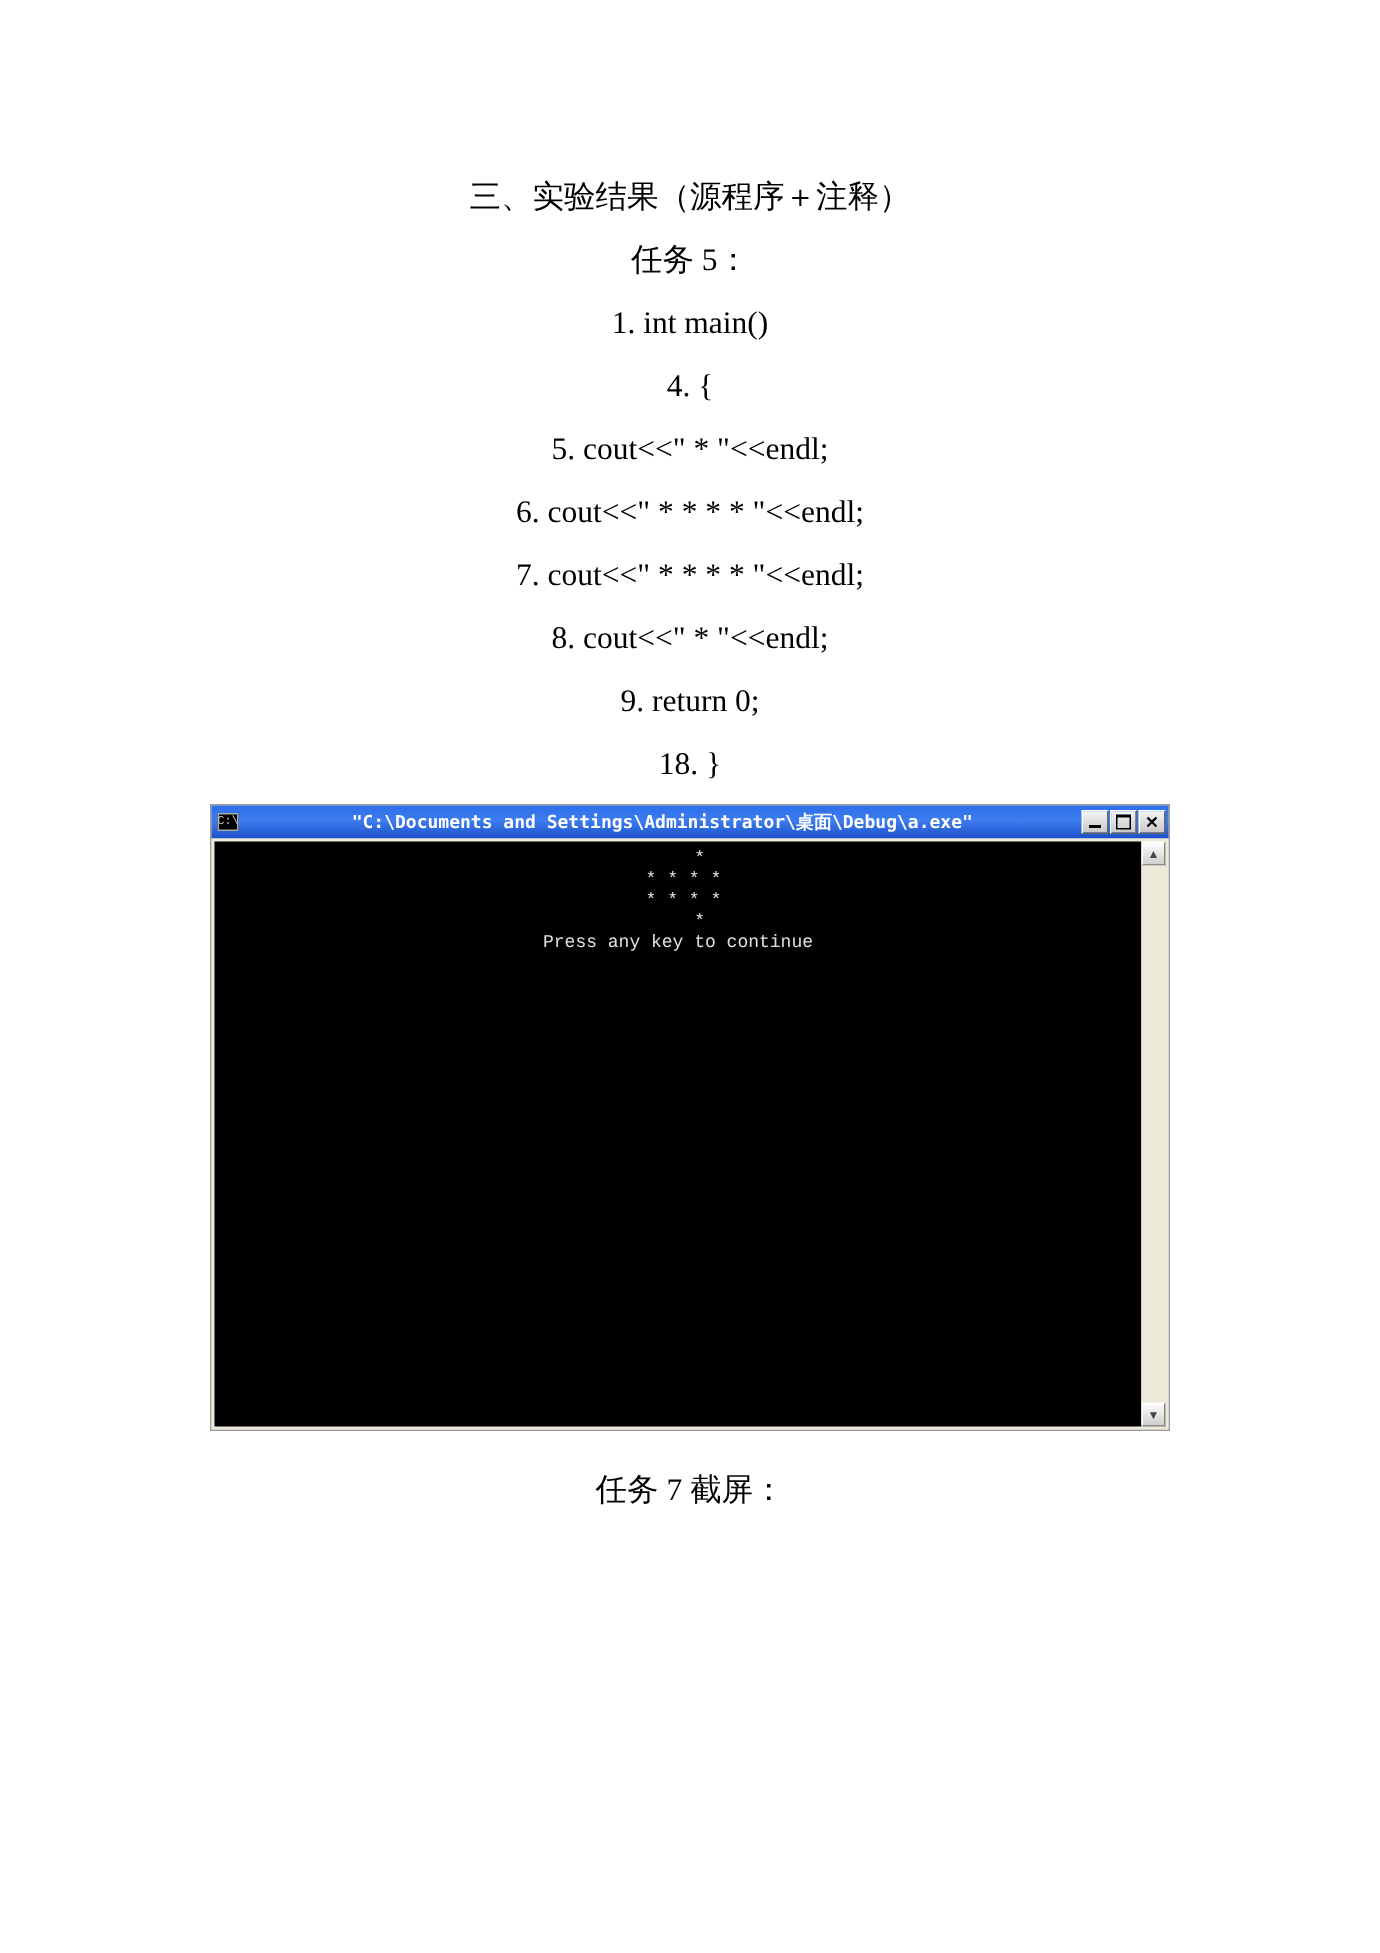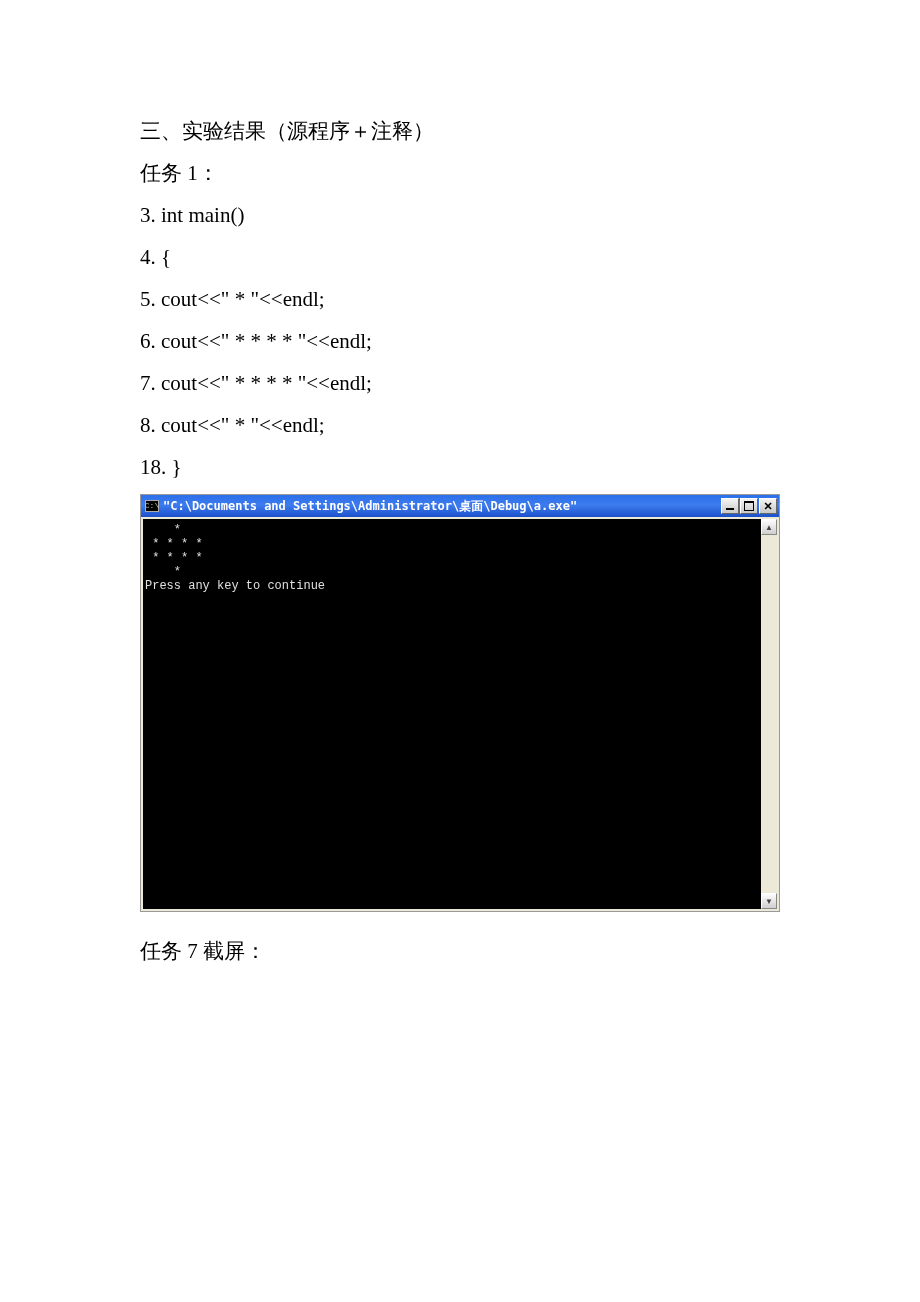--- a/index.html
+++ b/index.html
@@ -21,21 +21,21 @@
     position: absolute;
     left: 220px;
     top: 550px;
     font-family: Liberation Mono, monospace;
     font-size: 38px;
     color: #3b82f6;
     letter-spacing: 3px;
     z-index: 0;
     pointer-events: none;
   }
-  .content { position: relative; z-index: 1; }
+  .content { position: relative; z-index: 1; text-align: center; }
   .console-window {
     border: 1px solid #999;
     width: 640px;
     margin-top: 6px;
     margin-bottom: 18px;
     background: #ece9d8;
   }
   .titlebar {
     height: 22px;
     display: flex;
@@ -121,27 +121,28 @@
   }
   .sb-track { flex:1; background:#ece9d8; }
 </style>
 </head>
 <body>
 
 <div class="watermark">www.bdocx.com</div>
 
 <div class="content">
   <div class="text-line">三、实验结果（源程序＋注释）</div>
-  <div class="text-line">任务 1：</div>
-  <div class="text-line">3. int main()</div>
+  <div class="text-line">任务 5：</div>
+  <div class="text-line">1. int main()</div>
   <div class="text-line">4. {</div>
   <div class="text-line">5. cout&lt;&lt;" * "&lt;&lt;endl;</div>
   <div class="text-line">6. cout&lt;&lt;" * * * * "&lt;&lt;endl;</div>
   <div class="text-line">7. cout&lt;&lt;" * * * * "&lt;&lt;endl;</div>
   <div class="text-line">8. cout&lt;&lt;" * "&lt;&lt;endl;</div>
+  <div class="text-line">9. return 0;</div>
   <div class="text-line">18. }</div>
 
   <div class="console-window">
     <div class="titlebar">
       <div class="titlebar-icon">
         <span class="titlebar-icon-text">C:\</span>
       </div>
       <div class="title-text">"C:\Documents and Settings\Administrator\桌面\Debug\a.exe"</div>
       <div class="win-btn min"></div>
       <div class="win-btn max"></div>

